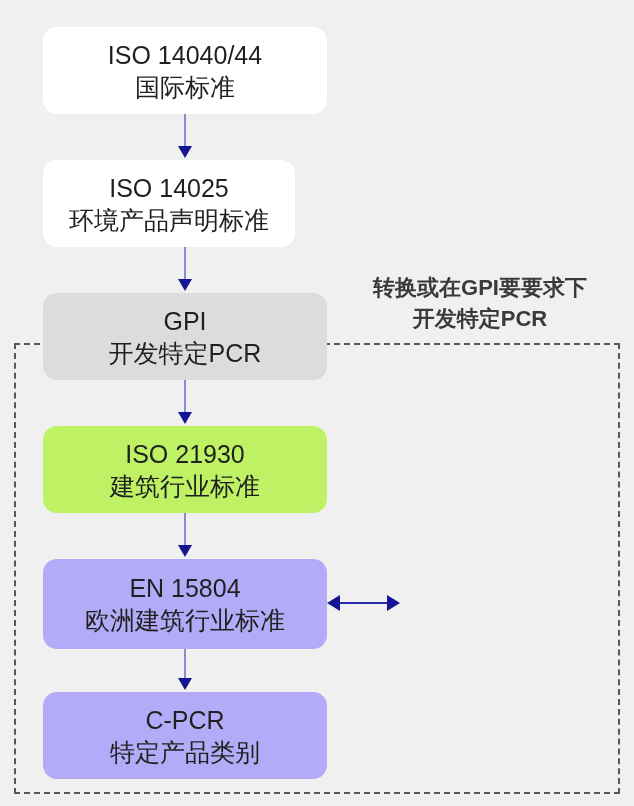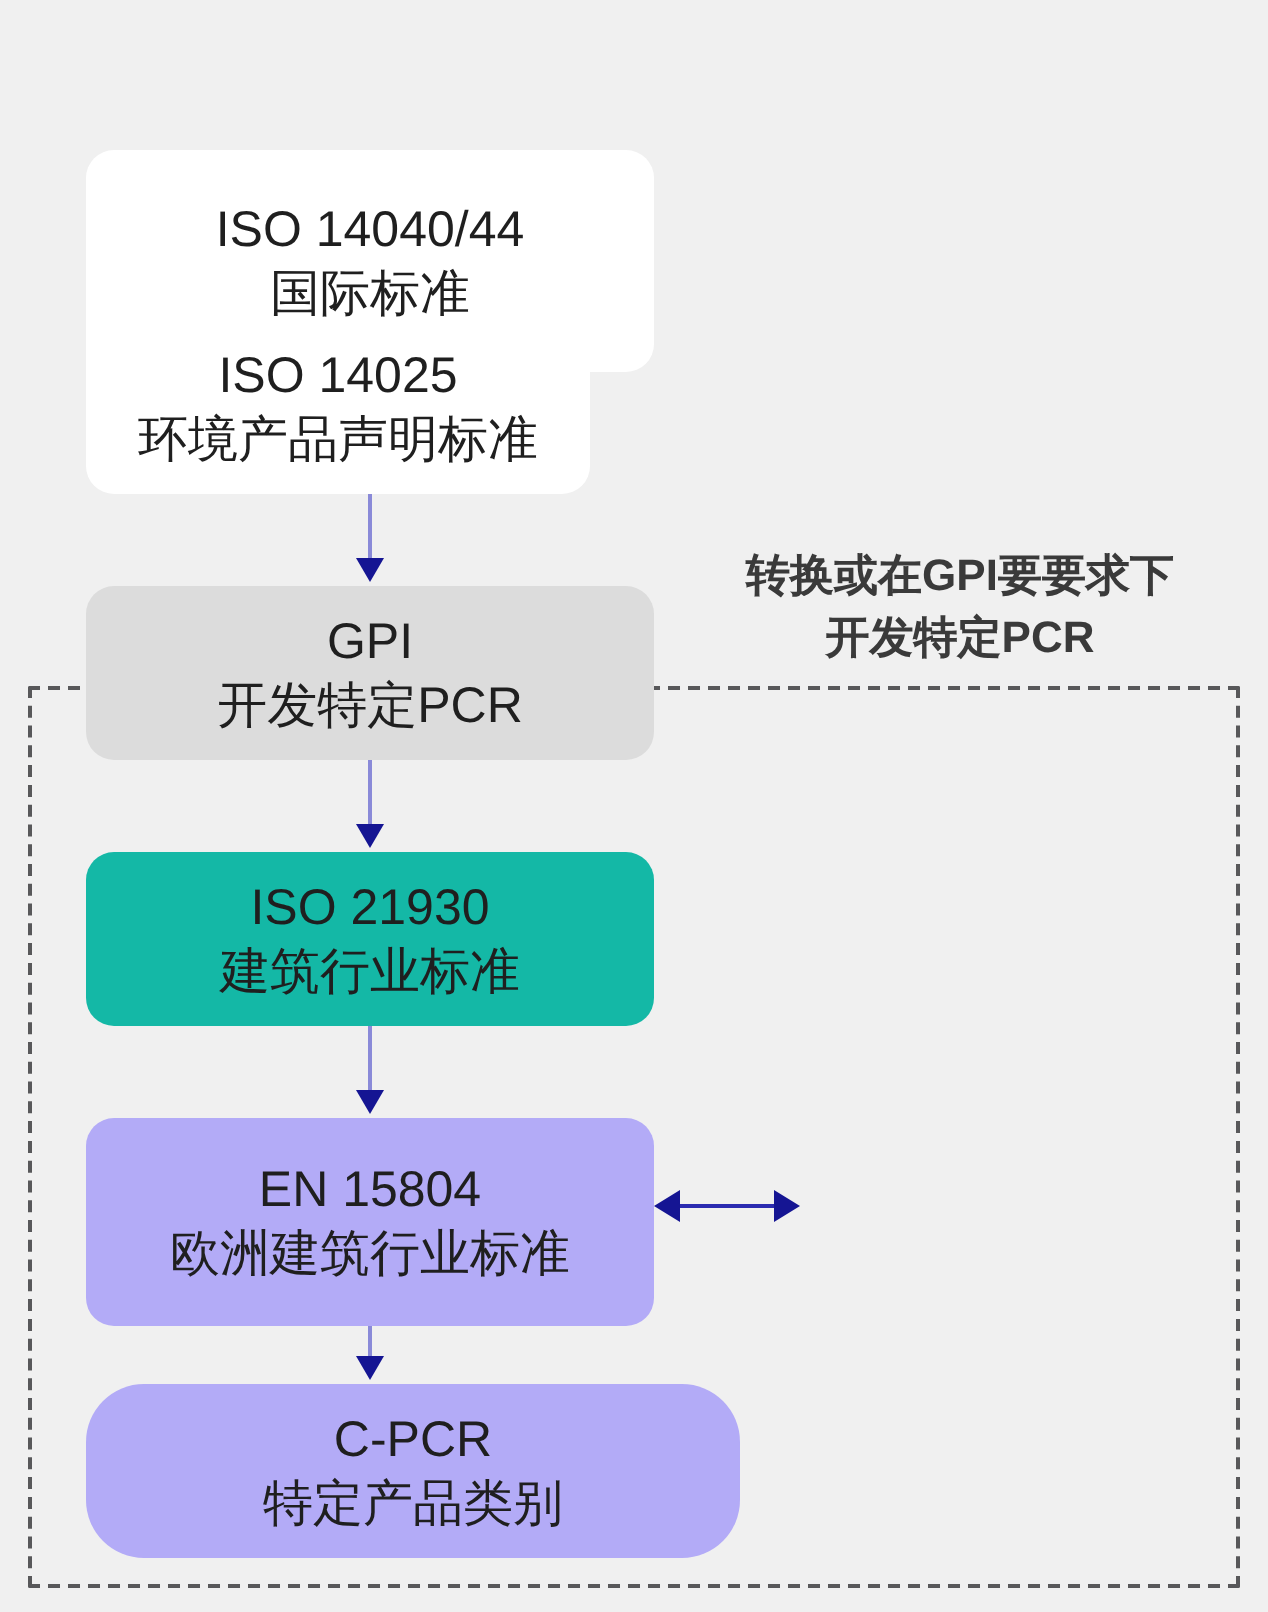--- a/index.html
+++ b/index.html
@@ -51,30 +51,30 @@
   .node .line2 {
     display: block;
     white-space: nowrap;
     line-height: 1.28;
   }
   .node .line1 { font-size: 25px; }
   .node .line2 { font-size: 25px; }
 
   .node-white  { background: #ffffff; }
   .node-gray   { background: #dcdcdc; }
-  .node-lilac  { background: #14b8a6; }
+  .node-lilac  { background: #bef264; }
   .node-purple { background: #b3abf7; }
 
   
-  #node-iso14040 { left: 43px;  top: 27px;  width: 284px; height: 111px; margin-top: 48px;  }
+  #node-iso14040 { left: 43px;  top: 27px;  width: 284px; height: 87px;  }
   #node-iso14025 { left: 43px;  top: 160px; width: 252px; height: 87px;  }
   #node-gpi      { left: 43px;  top: 293px; width: 284px; height: 87px;  }
   #node-iso21930 { left: 43px;  top: 426px; width: 284px; height: 87px;  }
-  #node-en15804  { left: 43px;  top: 559px; width: 284px; height: 104px;  }
-  #node-cpcr     { left: 43px;  top: 692px; width: 327px; height: 87px; border-radius: 29px;  }
+  #node-en15804  { left: 43px;  top: 559px; width: 284px; height: 90px;  }
+  #node-cpcr     { left: 43px;  top: 692px; width: 284px; height: 87px;  }
   #node-otherpcr { left: 400px; top: 562px; width: 200px; height: 82px;  }
 
   
   .conn-v {
     position: absolute;
     left: 184px;
     width: 2px;
     background: #8a8ad8;
     z-index: 2;
   }

